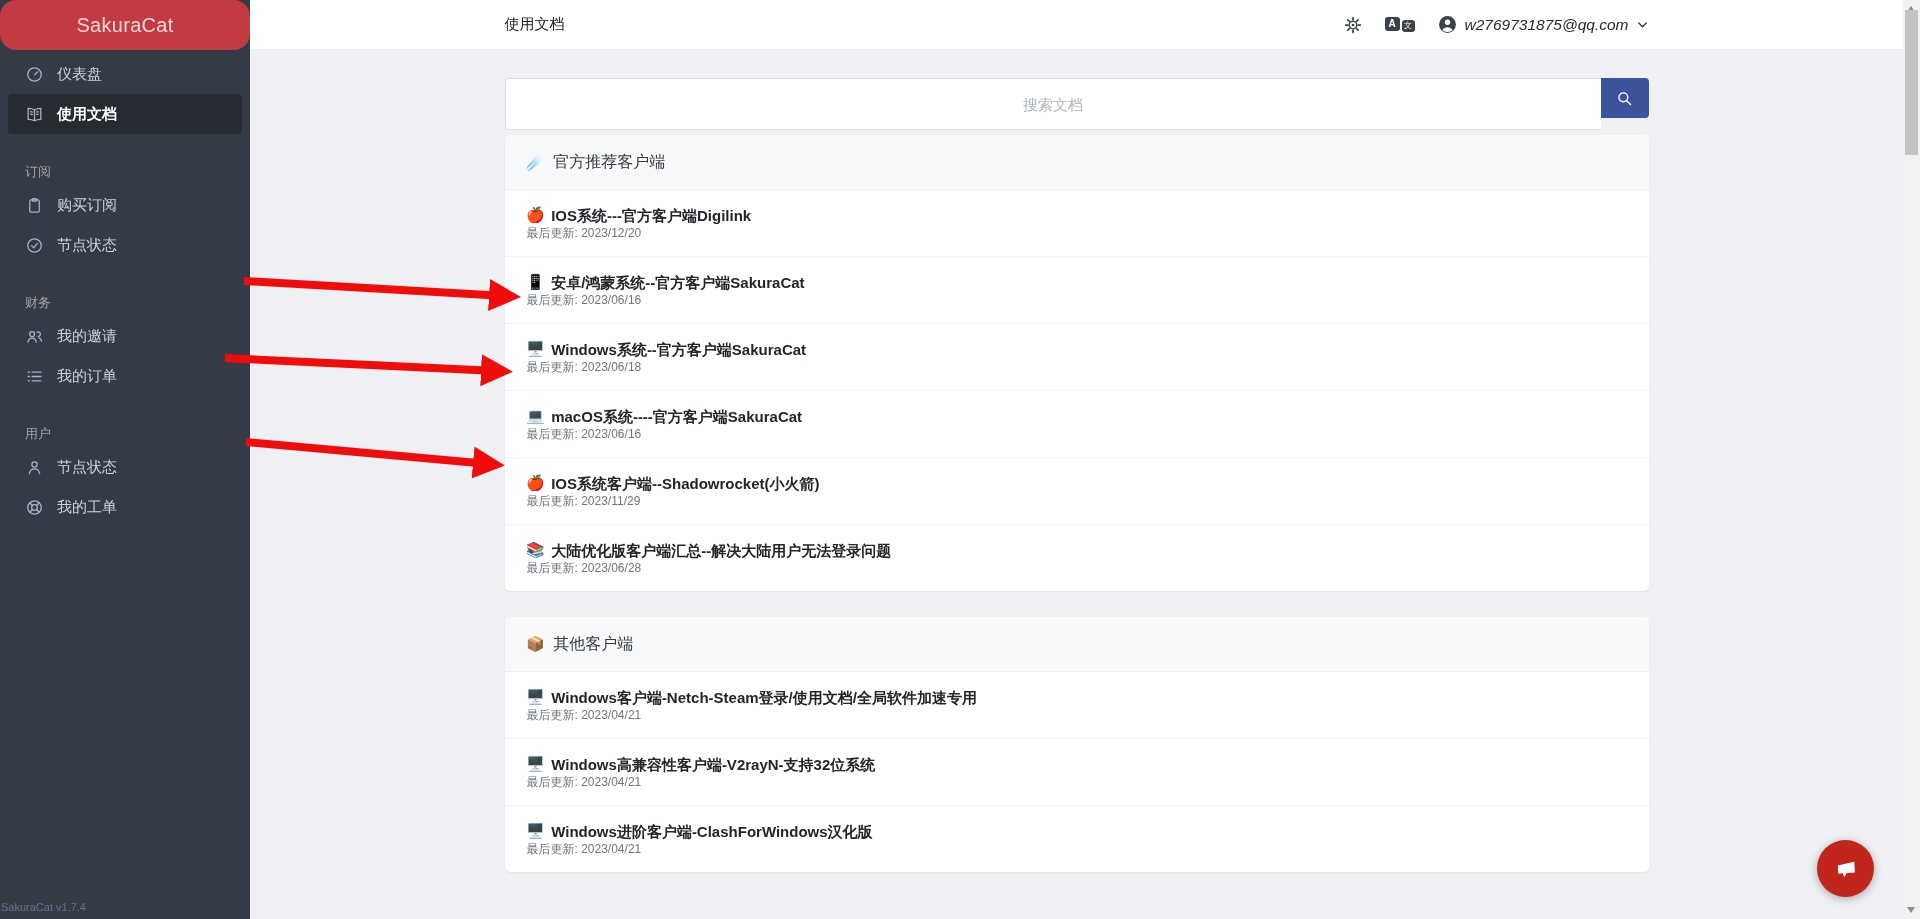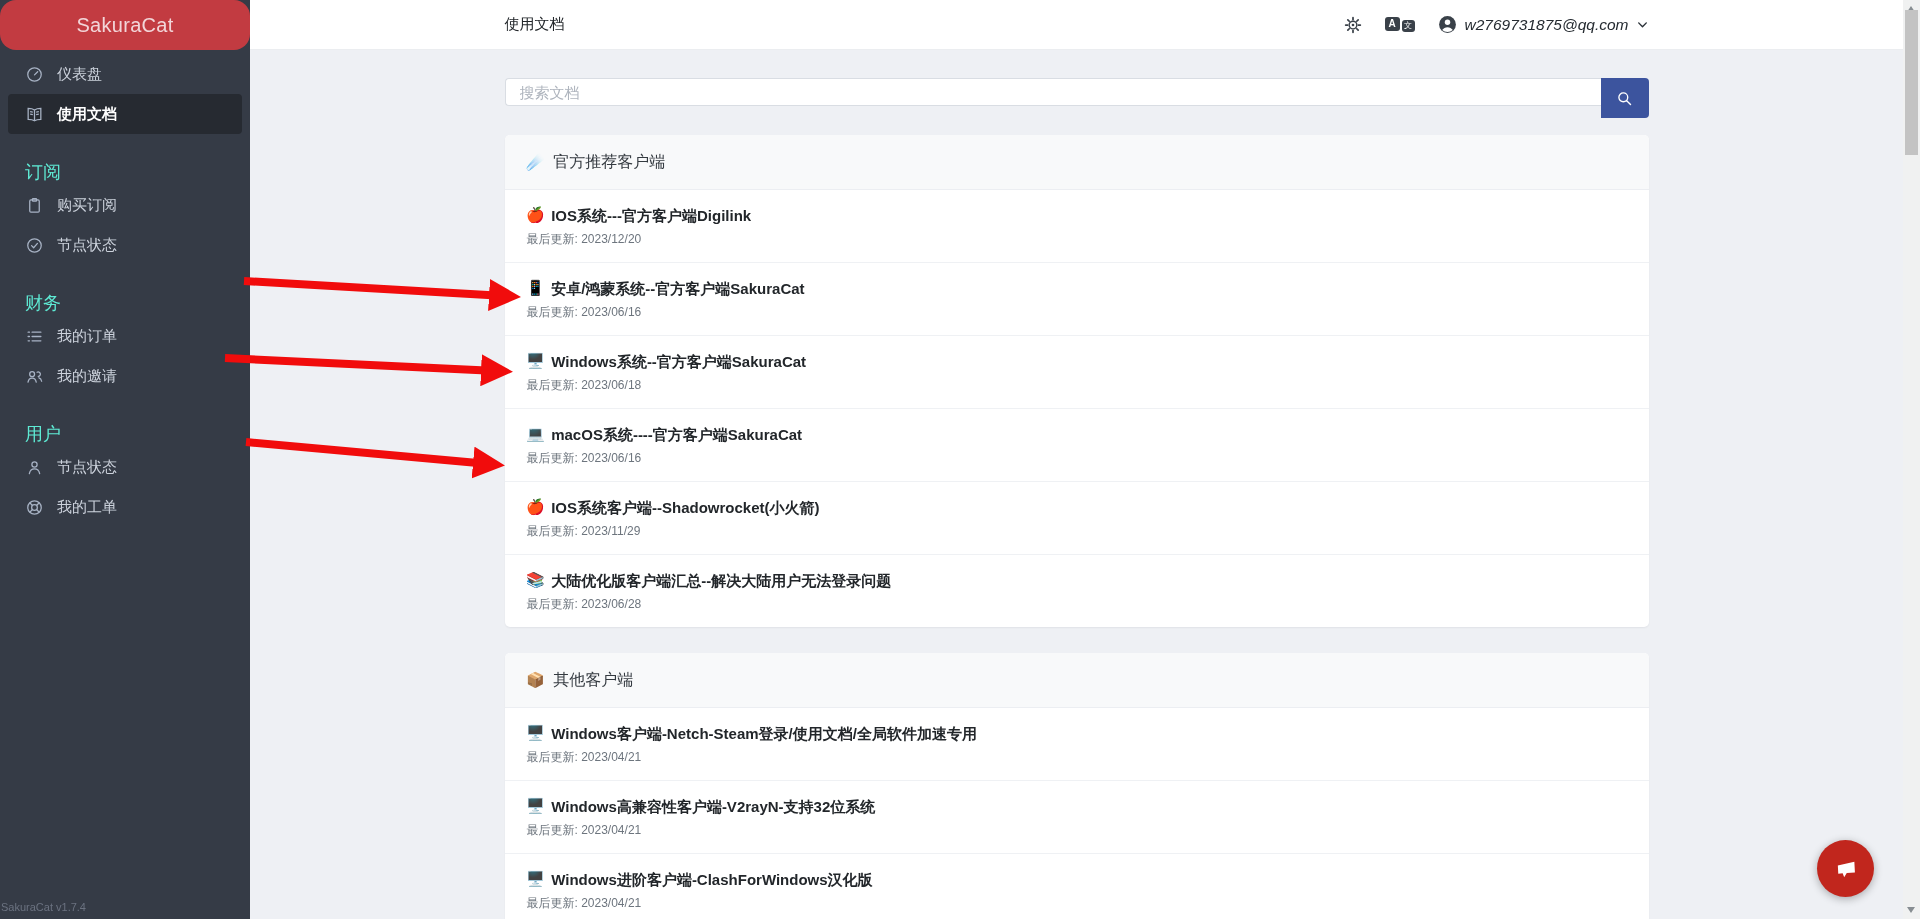--- a/index.html
+++ b/index.html
@@ -17,21 +17,21 @@
            display:flex; align-items:center; justify-content:center;
            font-size:20px; letter-spacing:.3px; cursor:pointer;border-radius:16px; }
   .nav { padding-top:4px; }
   .nav-item { height:40px; margin:0 8px; padding-left:17px; border-radius:4px;
               display:flex; align-items:center; gap:13px;
               color:#ccd2dc; font-size:15px; cursor:pointer; }
   .nav-item.active { background:#262a31; color:#ffffff; font-weight:bold; }
   .nav-ico { width:19px; height:19px; color:#a8b3c5; flex:none; display:flex; }
   .nav-ico svg { width:19px; height:19px; }
   .nav-section { margin:25px 0 0 25px; height:26px; line-height:26px;
-                 color:#5eead4; font-size:18px; }
+                 color:#a3a3a3; font-size:13px; }
   .version { position:absolute; bottom:6px; left:1px; color:#6b7280; font-size:11px; }
 
   
   .main { position:absolute; left:250px; right:17px; top:0; bottom:0;
           background:var(--content-bg,#eef0f4); }
   .topbar { height:50px; background:#ffffff; border-bottom:1px solid #ebedf0; }
   .topbar-inner { width:1144px; height:100%; margin:0 auto;
                   display:flex; align-items:center; }
   .topbar-title { font-size:15px; color:#212529; }
   .topbar-right { margin-left:auto; display:flex; align-items:center; gap:22px; }
@@ -43,41 +43,41 @@
           text-align:center; }
   .tr-b { display:block; width:13px; height:12px; margin-top:3px; background:#3a4149;
           color:#fff; border-radius:3px; font-size:8px; line-height:12px;
           text-align:center; }
   .user-menu { display:flex; align-items:center; gap:7px; cursor:pointer;font-style:italic; }
   .user-menu svg { display:block; }
   .user-email { font-size:15.5px; color:#242a30; }
 
   
   .search-row { width:1144px; height:40px; margin:28px auto 0; display:flex; }
-  .search-input { flex:1; height:28px; background:#fff; border:1px solid #d9dde3;
+  .search-input { flex:1; height:52px; background:#fff; border:1px solid #d9dde3;
                   border-right:none; border-radius:4px 0 0 4px; padding:0 14px;
                   font-size:15px; color:#333; outline:none;
-                  font-family:"Liberation Sans","DejaVu Sans",sans-serif; }
+                  font-family:"Liberation Sans","DejaVu Sans",sans-serif;text-align:center; }
   .search-input::placeholder { color:#aeb4bd; }
   .search-btn { width:48px; background:var(--button-blue,#3c549e); border:none;
                 border-radius:0 4px 4px 0; display:flex; align-items:center;
                 justify-content:center; cursor:pointer; }
   .card { width:1144px; margin:17px auto 0; background:#fff; border-radius:5px;
           box-shadow:0 1px 2px rgba(16,24,40,.06); overflow:hidden; }
   .card + .card { margin-top:26px; }
   .card-head { height:55px; background:#f8f9fa; border-bottom:1px solid #eceef2;
                display:flex; align-items:center; gap:8px; padding:0 22px;
                font-size:16px; color:#343a40; }
   .doc-row { padding:15px 22px; border-bottom:1px solid #eff1f4; cursor:pointer; }
   .card .doc-row:last-child { border-bottom:none; }
   .doc-title { font-size:15px; font-weight:bold; color:#22262a; line-height:21px;
                display:flex; align-items:center; gap:6px; }
   .doc-emoji, .head-emoji { font-size:15px; line-height:1;
                font-family:"DejaVu Sans",sans-serif; }
-  .doc-date { margin-top:6px; font-size:12px; color:#6d757e; line-height:15px; }
+  .doc-date { font-size:12px; color:#6d757e; line-height:15px; }
 
   
   .annotations { position:absolute; left:0; top:0; width:1920px; height:919px;
                  z-index:50; pointer-events:none; }
   .arrow-line { stroke:var(--arrow-red,#f10c0c); stroke-width:8; }
 
   
   .chat-btn { position:absolute; left:1817px; top:840px; width:57px; height:57px;
               border-radius:50%; background:var(--chat-red,#c1261d);
               box-shadow:0 2px 8px rgba(0,0,0,.3); display:flex; align-items:center;
@@ -142,37 +142,37 @@
             <path d="M8.3 12.2l2.6 2.6 4.8-5.4" stroke-linecap="round" stroke-linejoin="round"></path>
           </svg>
       </span>
       <span>节点状态</span>
     </div>
 
     <div class="nav-section">财务</div>
 
     <div class="nav-item">
       <span class="nav-ico">
+        <svg viewBox="0 0 24 24" fill="none" stroke="currentColor" stroke-width="1.6">
+            <circle cx="9" cy="9" r="3.1"></circle>
+            <path d="M3.8 19c.7-3.3 2.7-5 5.2-5s4.5 1.7 5.2 5" stroke-linecap="round"></path>
+            <path d="M15.2 6.6a2.8 2.8 0 1 1 1.6 5.2M17.6 13.6c1.9.5 3 2 3.4 4.4" stroke-linecap="round"></path>
+          </svg>
+      </span>
+      <span>我的邀请</span>
+    </div>
+
+    <div class="nav-item">
+      <span class="nav-ico">
         <svg viewBox="0 0 24 24" fill="none" stroke="currentColor" stroke-width="1.8">
             <path d="M9 6.5h11M9 12h11M9 17.5h11" stroke-linecap="round"></path>
             <path d="M4 6.5h1.6M4 12h1.6M4 17.5h1.6" stroke-linecap="round"></path>
           </svg>
       </span>
       <span>我的订单</span>
-    </div>
-
-    <div class="nav-item">
-      <span class="nav-ico">
-        <svg viewBox="0 0 24 24" fill="none" stroke="currentColor" stroke-width="1.6">
-            <circle cx="9" cy="9" r="3.1"></circle>
-            <path d="M3.8 19c.7-3.3 2.7-5 5.2-5s4.5 1.7 5.2 5" stroke-linecap="round"></path>
-            <path d="M15.2 6.6a2.8 2.8 0 1 1 1.6 5.2M17.6 13.6c1.9.5 3 2 3.4 4.4" stroke-linecap="round"></path>
-          </svg>
-      </span>
-      <span>我的邀请</span>
     </div>
 
     <div class="nav-section">用户</div>
 
     <div class="nav-item">
       <span class="nav-ico">
         <svg viewBox="0 0 24 24" fill="none" stroke="currentColor" stroke-width="1.6">
             <circle cx="12" cy="8.3" r="3.3"></circle>
             <path d="M5.5 19.6c.8-4 3.4-5.9 6.5-5.9s5.7 1.9 6.5 5.9" stroke-linecap="round"></path>
           </svg>

